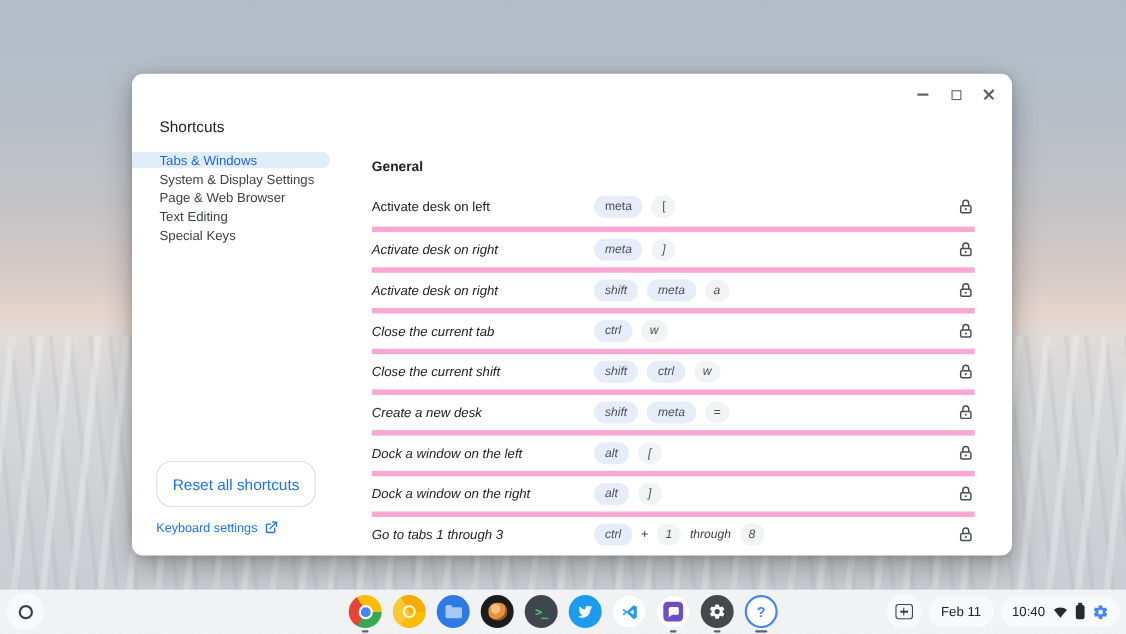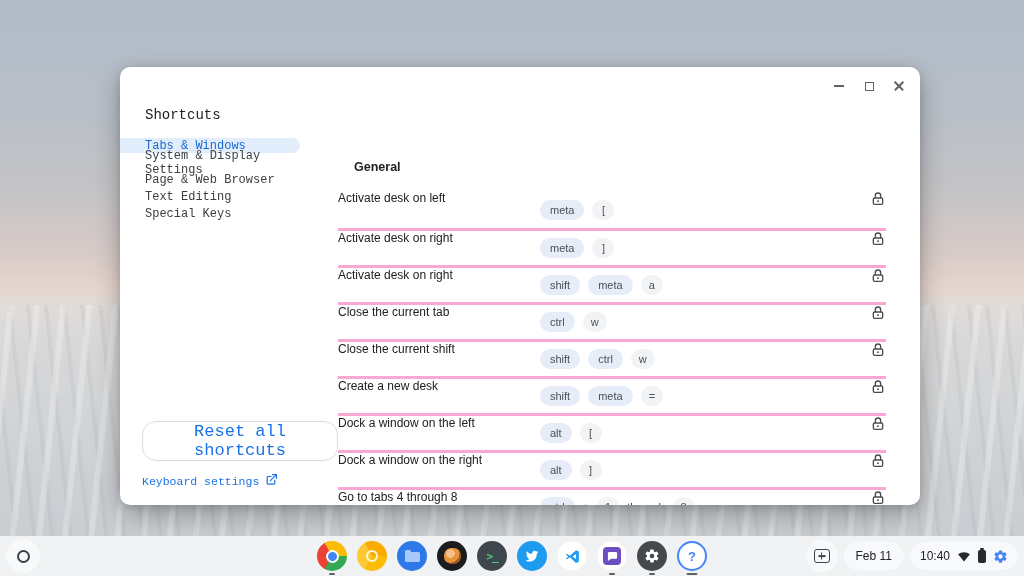--- a/index.html
+++ b/index.html
@@ -37,41 +37,41 @@
   .win-controls { position:absolute; top:8px; right:10px; display:flex; gap:8px; z-index:5; }
   .wc { width:22px; height:22px; display:flex; align-items:center; justify-content:center; }
   .g-min { width:10px; height:1.8px; background:#5f6368; display:block; }
   .g-max { width:9px; height:9px; border:1.7px solid #5f6368; display:block; background:#fff; }
   .g-close { position:relative; width:12px; height:12px; display:block; }
   .g-close::before,.g-close::after { content:''; position:absolute; left:0; top:5.2px; width:12px; height:1.6px; background:#5f6368; }
   .g-close::before { transform:rotate(45deg); }
   .g-close::after { transform:rotate(-45deg); }
 
   
-  .sidebar { width:218px; flex-shrink:0; padding-top:40px; display:flex; flex-direction:column;font-family:Liberation Mono, monospace; }
+  .sidebar { width:218px; flex-shrink:0; padding-top:40px; display:flex; flex-direction:column; }
   .app-title { font-size:14px; font-weight:400; color:#202124; margin:0 0 14px 25px; line-height:17px; }
   .nav { display:flex; flex-direction:column; gap:2px; }
   .nav-item {
     width:180px; height:15px; display:flex; align-items:center; text-align:left;
     padding-left:25px; border-radius:0 14px 14px 0; color:#3c4043; font-size:12px;
   }
   .nav-item.selected { background:#e2edfc; color:#1a68d3; }
   .sidebar-footer { margin-top:auto; padding:0 0 16px 22px; display:flex; flex-direction:column; align-items:flex-start; gap:12px; }
   .reset-btn {
     border:1px solid #dadce0; border-radius:14px; background:#fff;
-    color:#1a73e8; font-size:17px; font-weight:500; padding:0 14px;
+    color:#1a73e8; font-size:14px; font-weight:500; padding:12px 14px;
   }
   .kb-link { display:flex; align-items:center; gap:6px; color:#1a73e8; font-size:11.5px; font-weight:500; }
 
   
   .main { flex:1; padding:76px 34px 0 0; }
-  .section-title { font-size:12.5px; font-weight:700; color:#202124; margin:16px; line-height:16px; }
+  .section-title { font-size:12.5px; font-weight:700; color:#202124; margin:0; line-height:16px; }
   .rows { margin-top:10px; }
-  .row { display:flex; height:37px; }
-  .row + .row { border-top:3px solid #f9a8d4; }
+  .row { display:flex; align-items:center; height:37px; }
+  .row + .row { border-top:5px solid #f9a8d4;font-style:italic; }
   .row-label { width:202px; font-size:12px; color:#202124; flex-shrink:0; }
   .keys { display:flex; align-items:center; gap:8px; flex:1; }
   .pill {
     height:20px; min-width:22px; padding:0 10px; border-radius:10px;
     display:inline-flex; align-items:center; justify-content:center;
     font-size:11px; color:#4b5157;
   }
   .pill.mod { background:#e7ecf9; }
   .pill.key { background:#f2f3f5; padding:0 8px; }
   .key-text { font-size:11px; color:#3c4043; }
@@ -287,21 +287,21 @@
             </span>
     <span class="lock">
       <svg viewBox="0 0 24 24" width="16" height="16" fill="none" stroke="#494c50" stroke-width="2">
                 <rect x="5" y="10.5" width="14" height="9.5" rx="2"></rect>
                 <path d="M8 10.5V7a4 4 0 0 1 8 0v3.5"></path>
                 <circle cx="12" cy="15.2" r="1.4" fill="#494c50" stroke="none"></circle>
               </svg>
     </span>
   </div>
           <div class="row">
-    <span class="row-label">Go to tabs 4 through 8</span>
+    <span class="row-label">Go to tabs 1 through 3</span>
     <span class="keys">
               <span class="pill mod">ctrl</span>
               <span class="key-text">+</span>
               <span class="pill key">1</span>
               <span class="key-text">through</span>
               <span class="pill key">8</span>
             </span>
     <span class="lock">
       <svg viewBox="0 0 24 24" width="16" height="16" fill="none" stroke="#494c50" stroke-width="2">
                 <rect x="5" y="10.5" width="14" height="9.5" rx="2"></rect>

